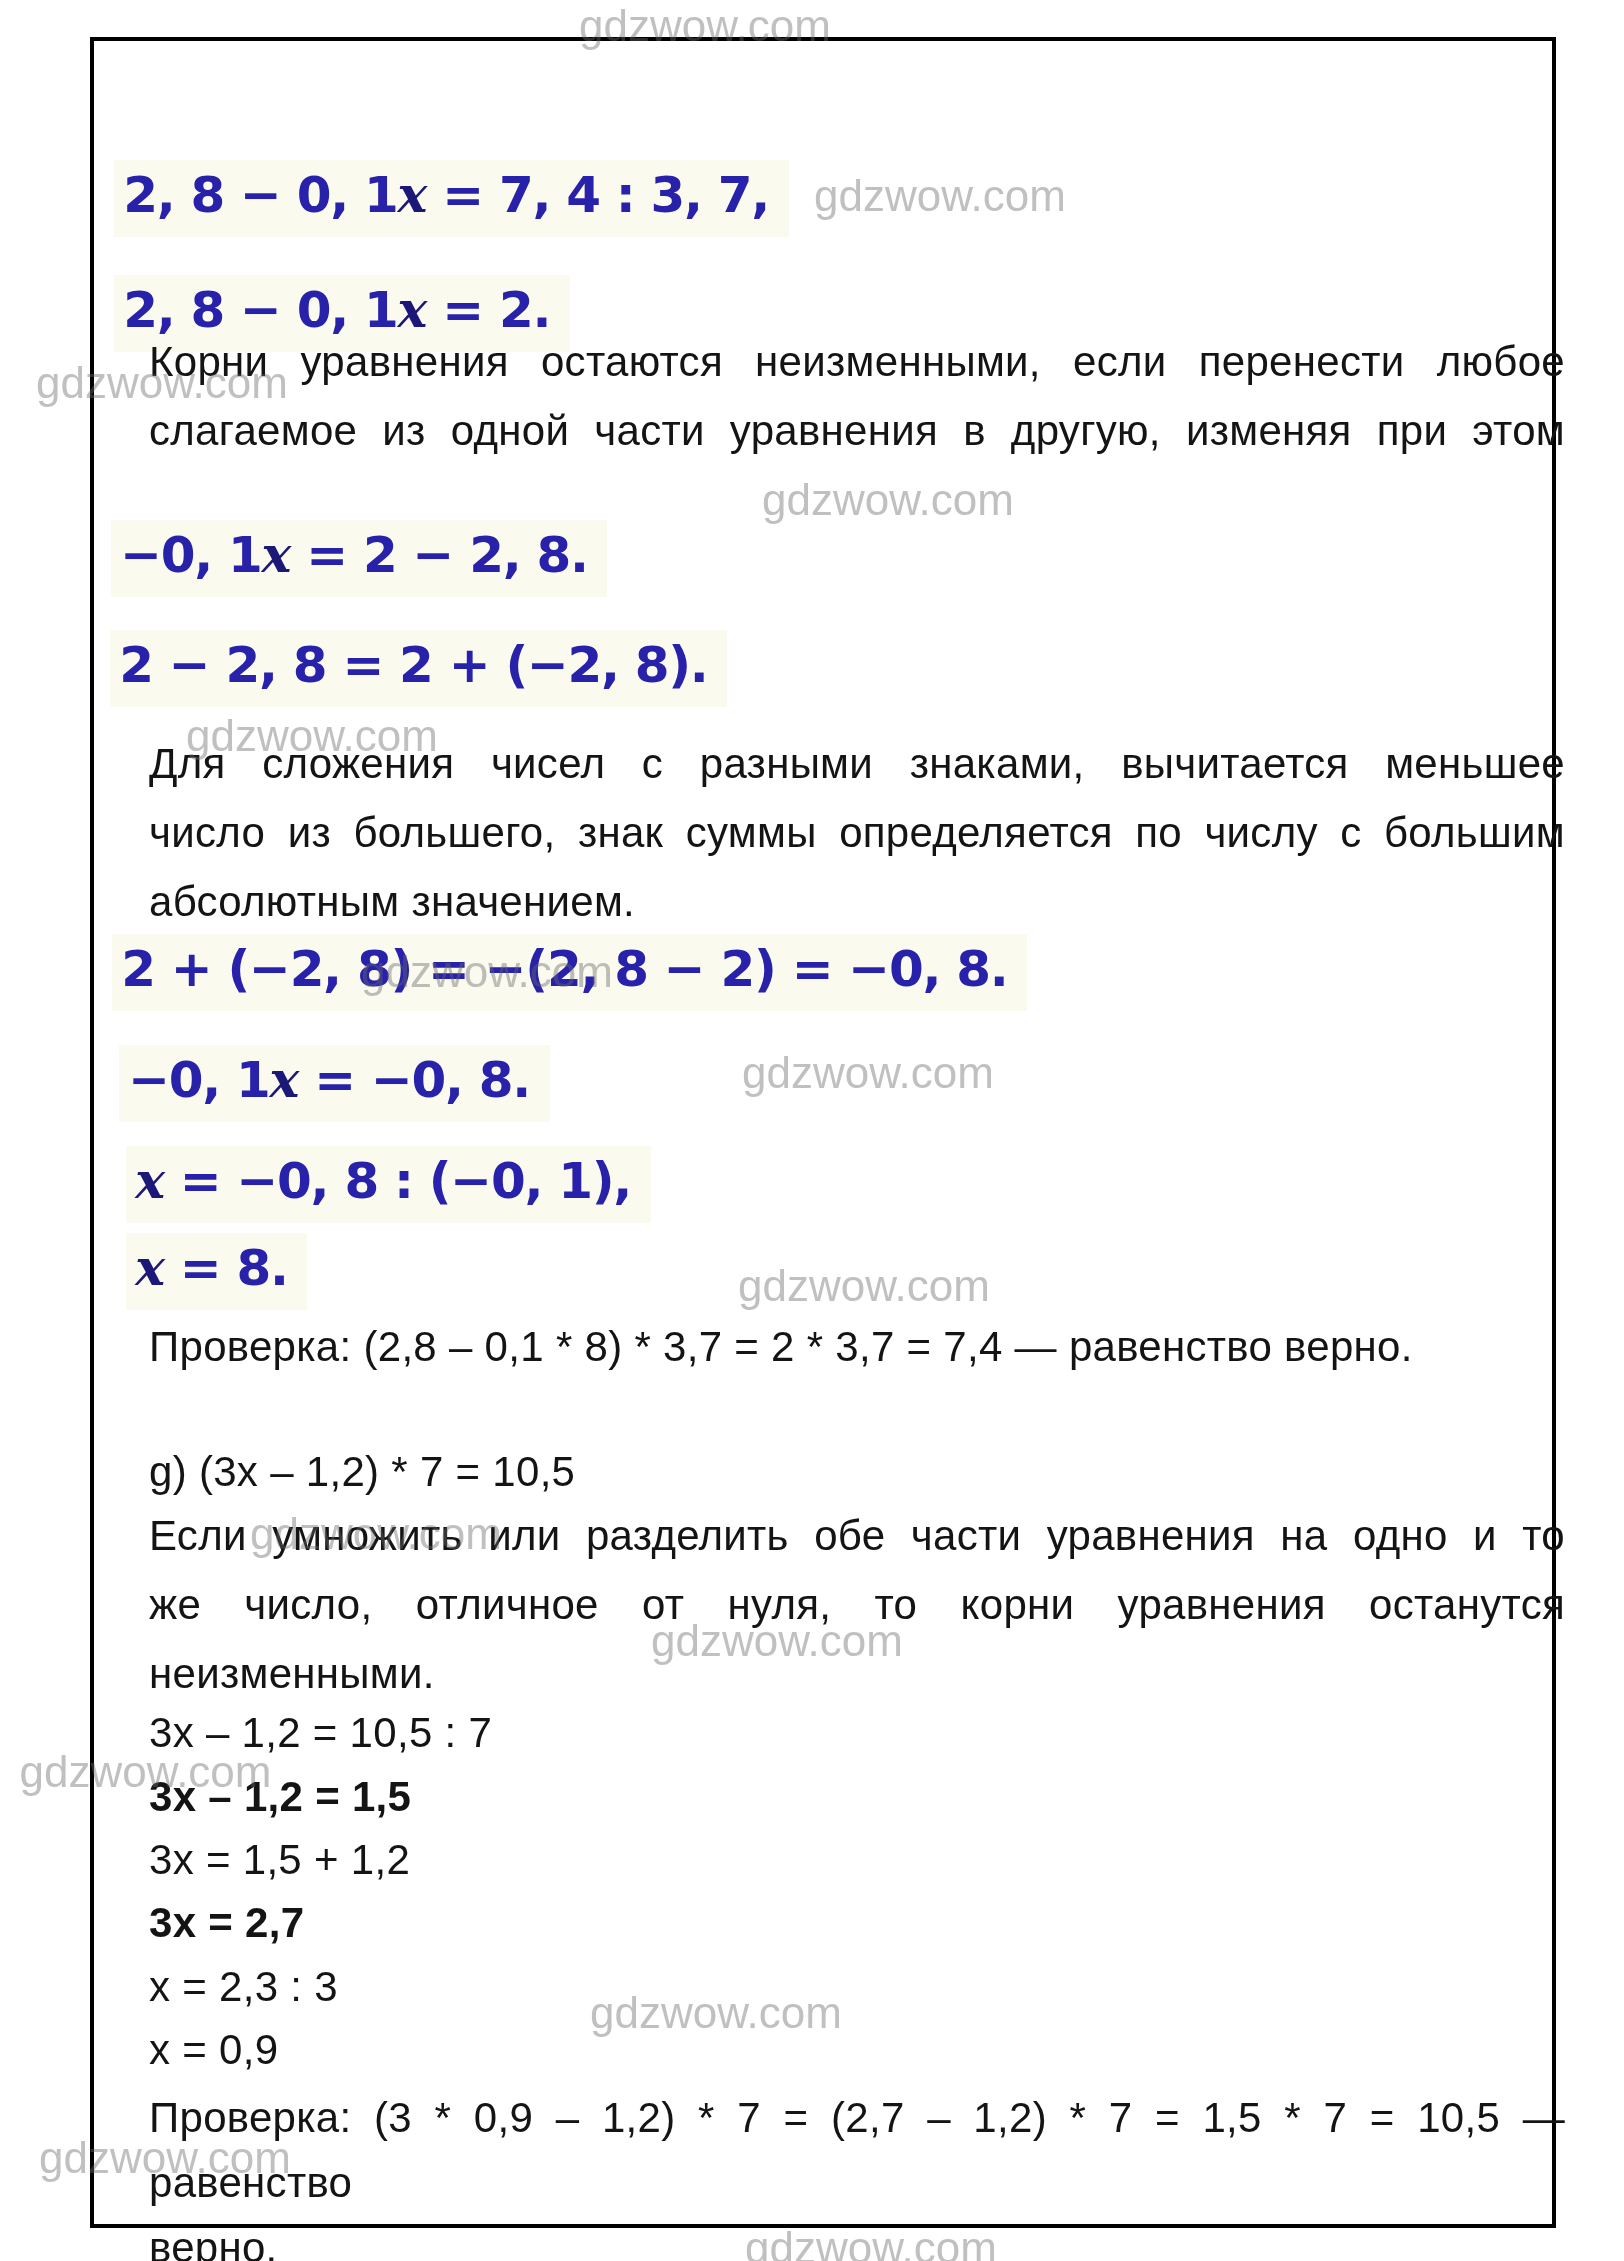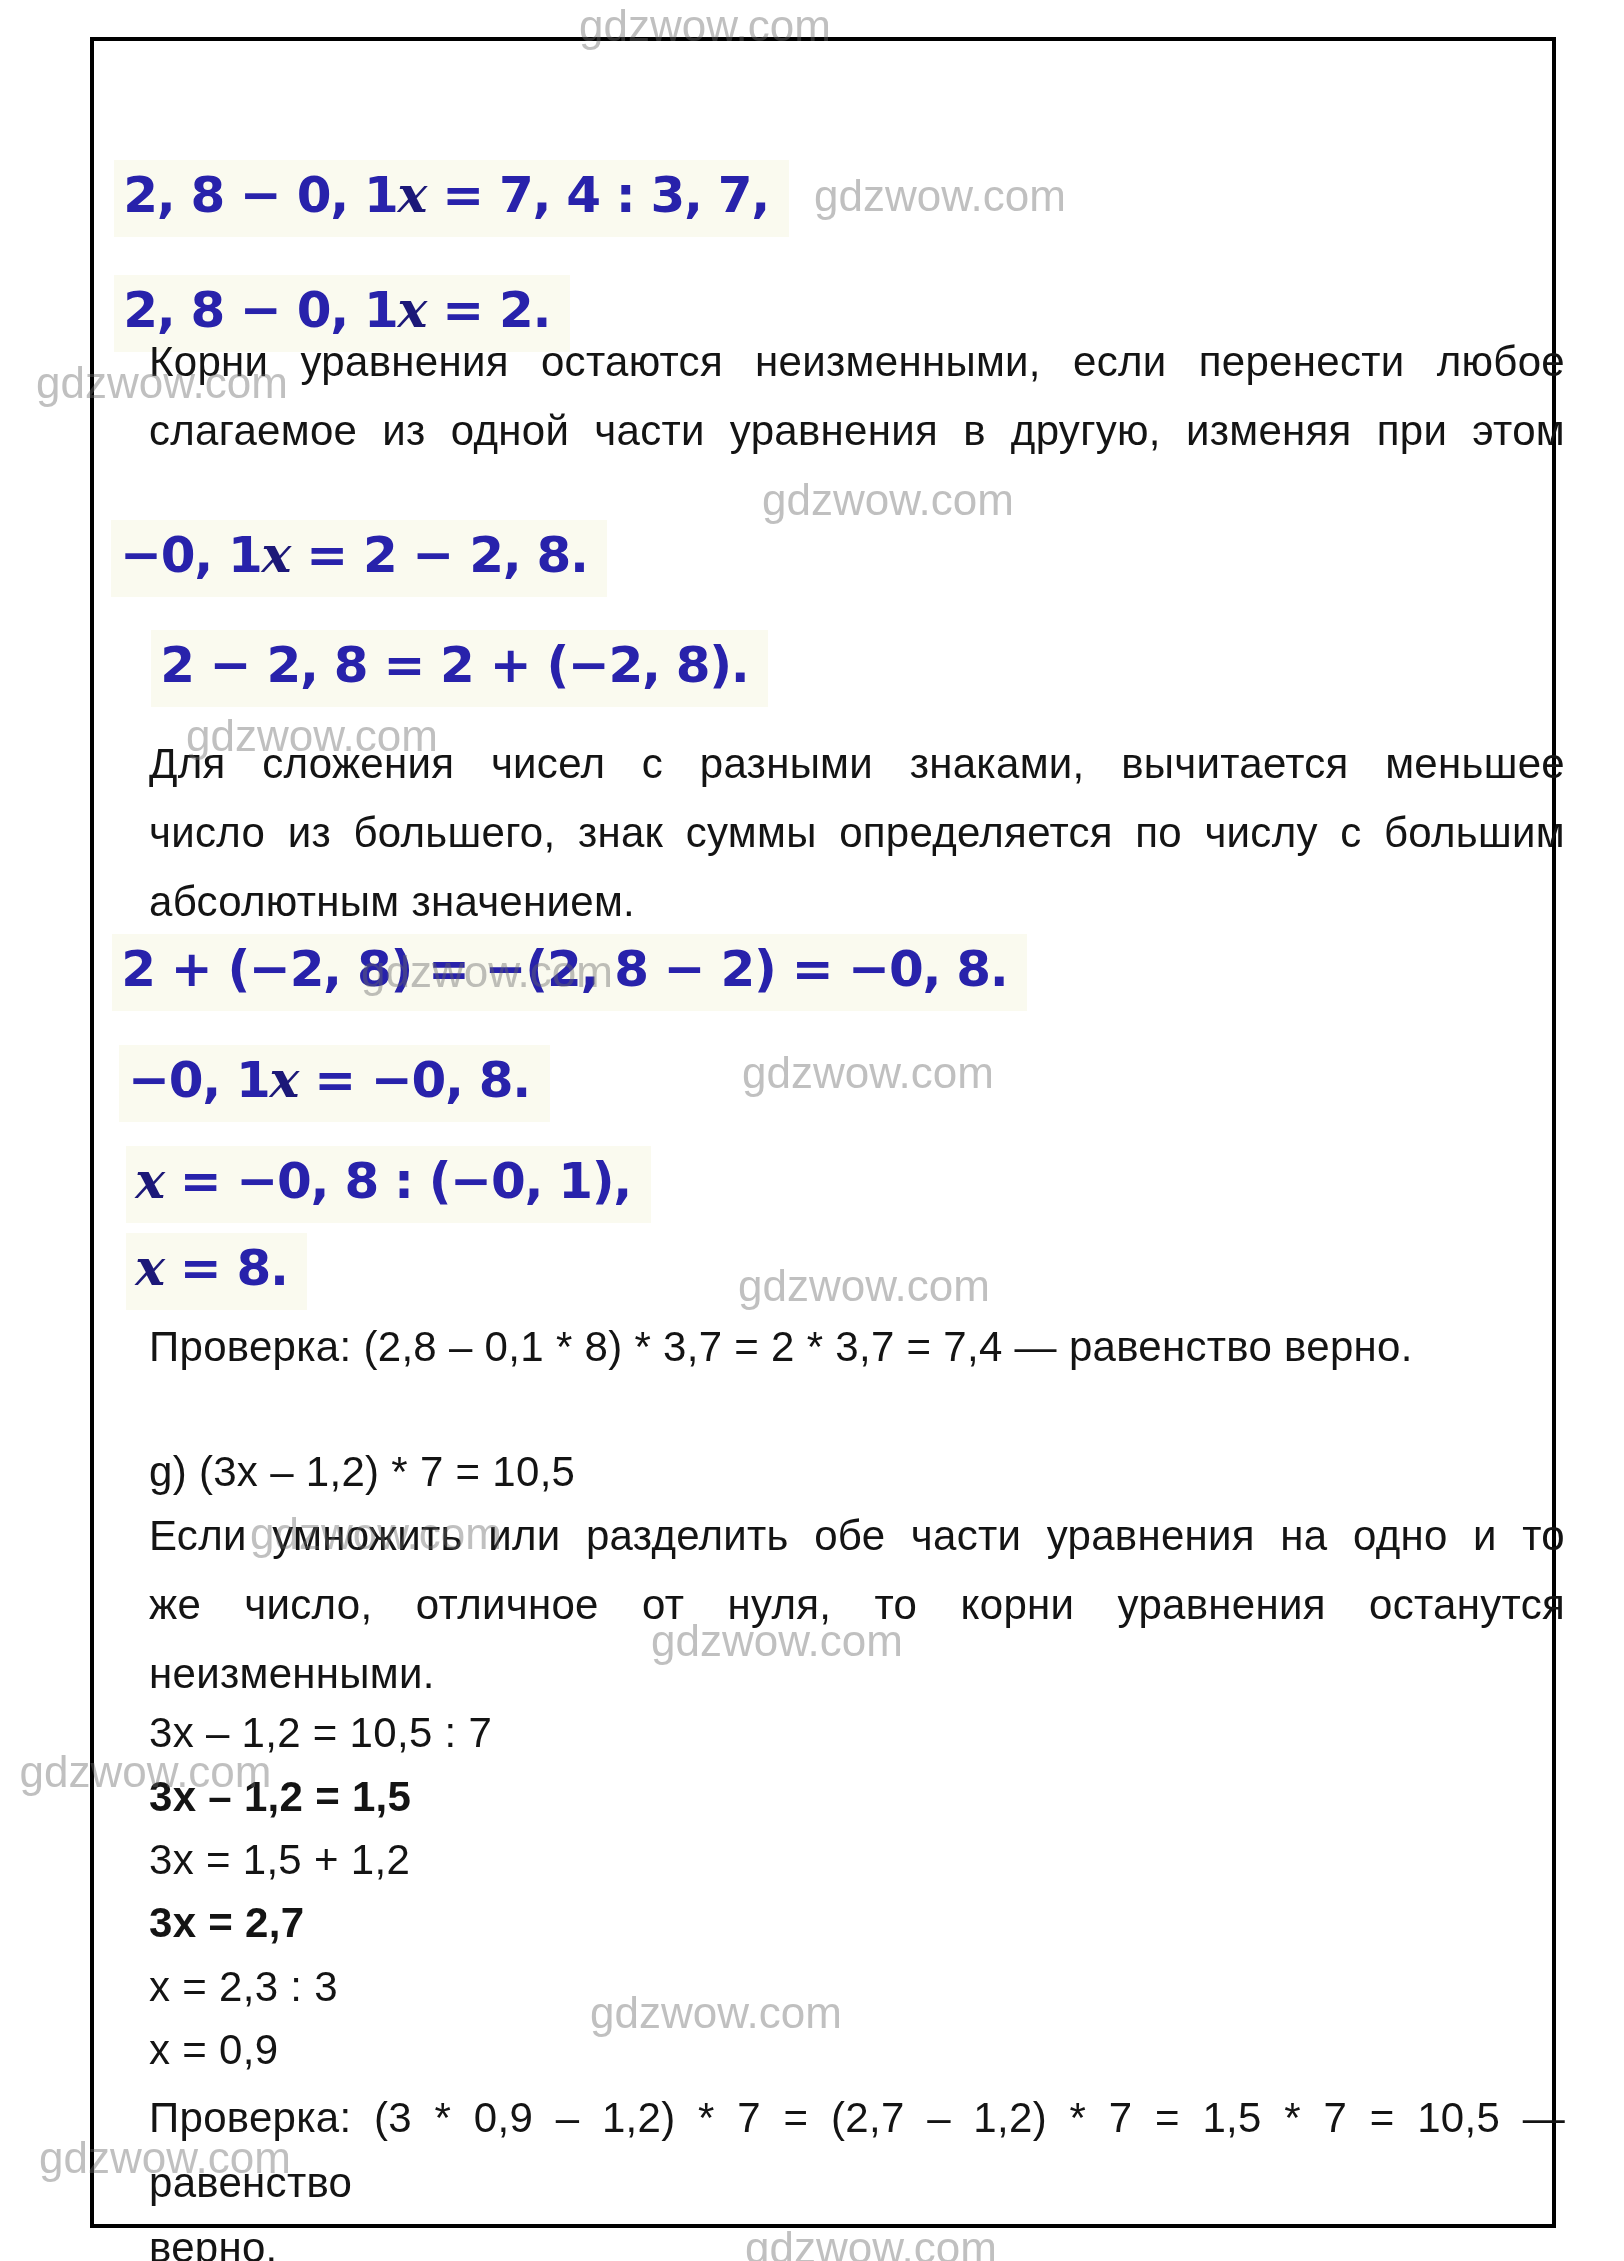--- a/index.html
+++ b/index.html
@@ -34,21 +34,21 @@
   .beq .var{
     font-family:"DejaVu Serif",serif;
     font-style:italic;
     font-weight:600;
     color:#1c1878;
   }
   .eq1{left:107px;top:56px;}
   .eq2{left:114px;top:160px;}
   .eq3{left:114px;top:275px;}
   .eq4{left:111px;top:520px;}
-  .eq5{left:110px;top:630px;margin-left:41px;}
+  .eq5{left:110px;top:630px;}
   .eq6{left:112px;top:934px;}
   .eq7{left:119px;top:1045px;}
   .eq8{left:126px;top:1146px;}
   .eq9{left:126px;top:1233px;}
   
   .para,.bline{
     position:absolute;left:113px;width:1416px;
     font-size:42px;line-height:69px;
     color:#141414;
     letter-spacing:0.3px;

